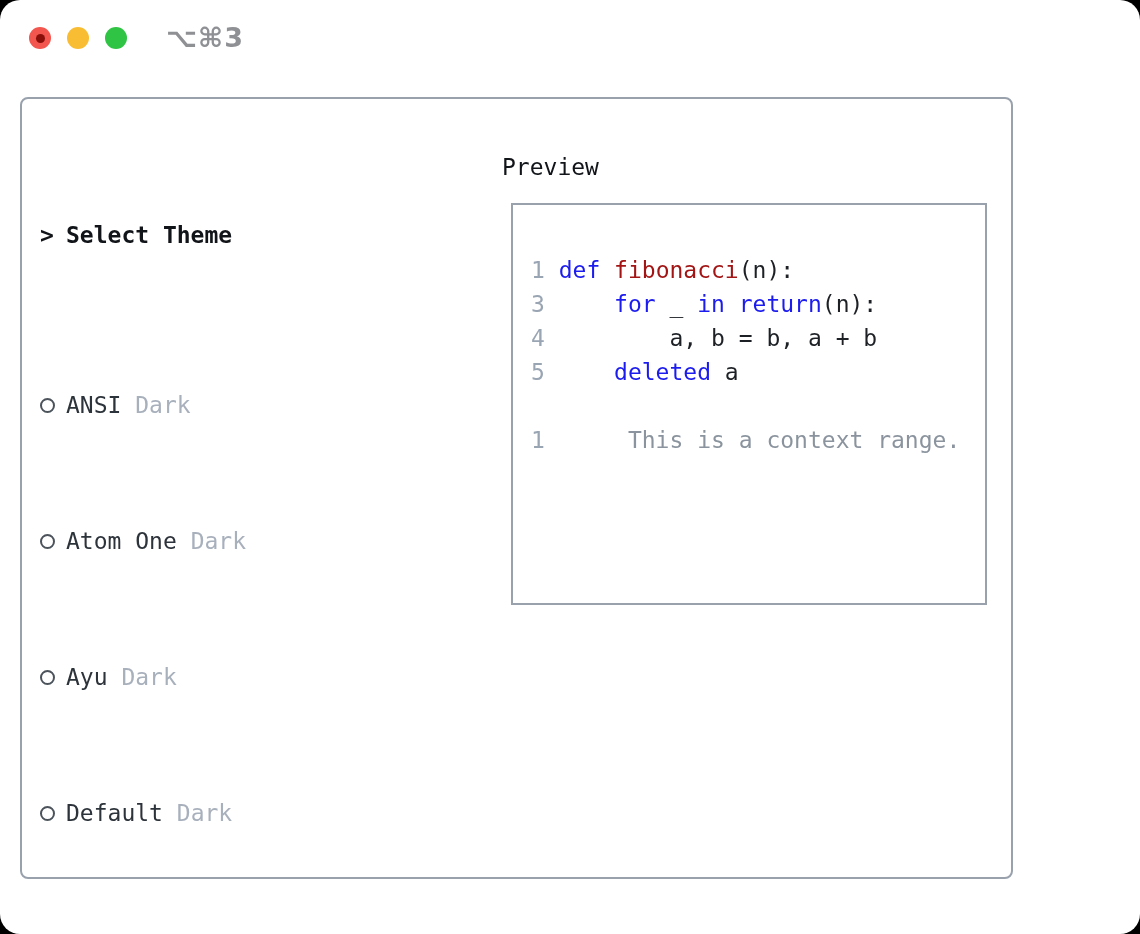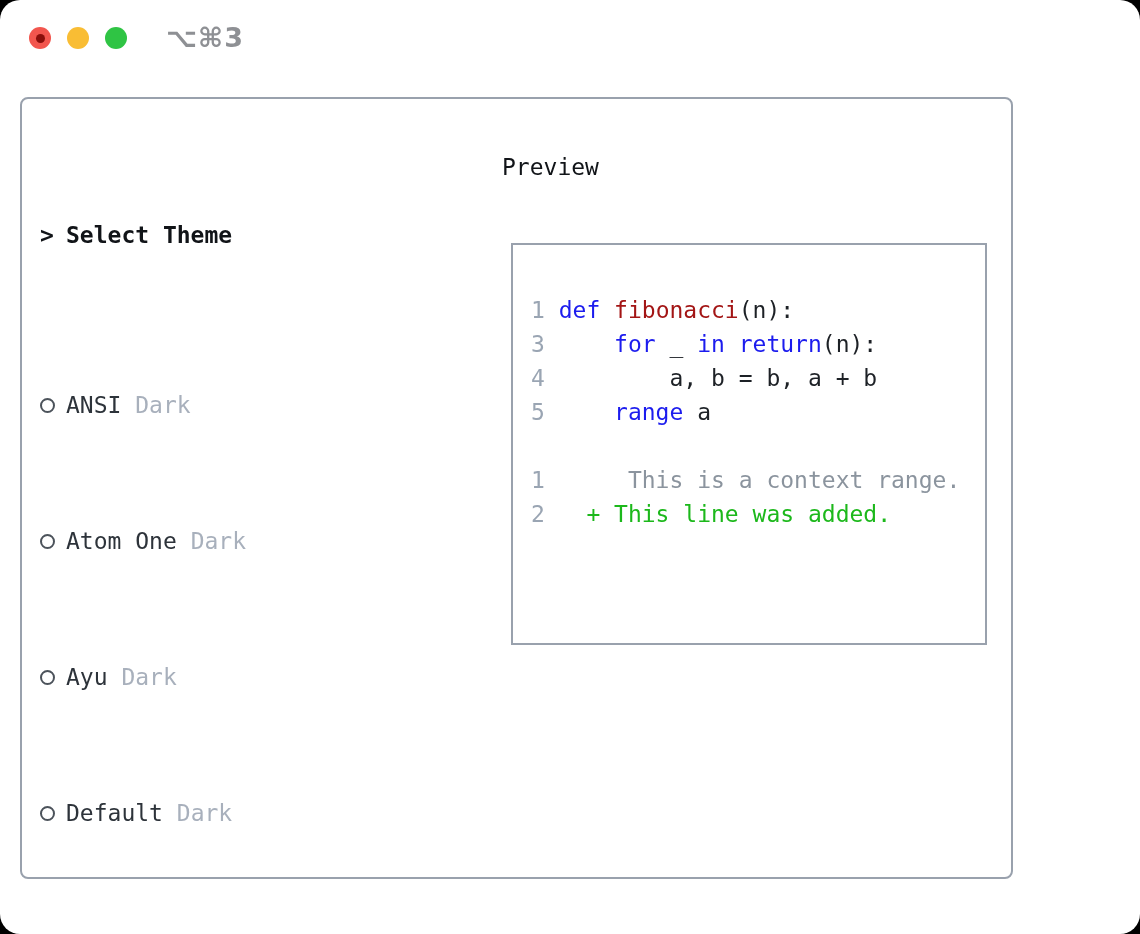--- a/index.html
+++ b/index.html
@@ -106,21 +106,20 @@
     color: var(--c-text-strong);
   }
   .preview-box {
     position: absolute;
     left: 489px; top: 104px;
     width: 476px; height: 402px;
     border: 2px solid var(--c-border);
     background: #fff;
     padding: 48px 0 0 18px;
     overflow: hidden;
-    margin-top: 40px;
   }
   .code-line {
     height: 34px;
     line-height: 34px;
     font-size: 23px;
     white-space: pre;
   }
   .lnum {
     display: inline-block;
     width: 1ch;
@@ -202,21 +201,20 @@
       
     </div>
 
     <div class="preview-header">Preview</div>
 
     <div class="preview-box">
       <div id="code-lines">
           <div class="code-line"><span class="lnum">1</span><span class="seg-keyword">def</span><span class="seg-plain"> </span><span class="seg-function">fibonacci</span><span class="seg-plain">(n):</span></div>
           <div class="code-line"><span class="lnum">3</span><span class="seg-plain">    </span><span class="seg-keyword">for</span><span class="seg-plain"> _ </span><span class="seg-keyword">in</span><span class="seg-plain"> </span><span class="seg-keyword">return</span><span class="seg-plain">(n):</span></div>
           <div class="code-line"><span class="lnum">4</span><span class="seg-plain">        a, b = b, a + b</span></div>
-          <div class="code-line"><span class="lnum">5</span><span class="seg-plain">    </span><span class="seg-keyword">range</span><span class="seg-plain"> a</span></div>
+          <div class="code-line"><span class="lnum">5</span><span class="seg-plain">    </span><span class="seg-keyword">deleted</span><span class="seg-plain"> a</span></div>
           <div class="code-line"><span class="lnum"></span></div>
           <div class="code-line"><span class="lnum">1</span><span class="seg-context">     This is a context range.</span></div>
-          <div class="code-line"><span class="lnum">2</span><span class="seg-added">  + This line was added.</span></div>
         </div>
     </div>
 
   </div>
 </div>
 
 </body></html>

